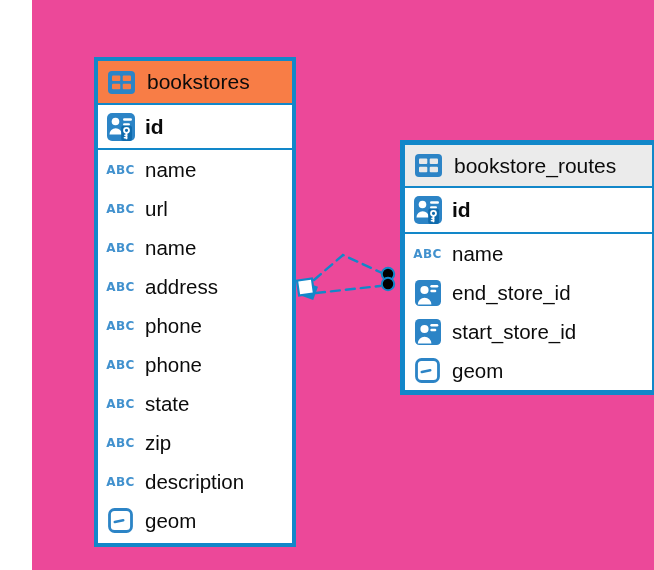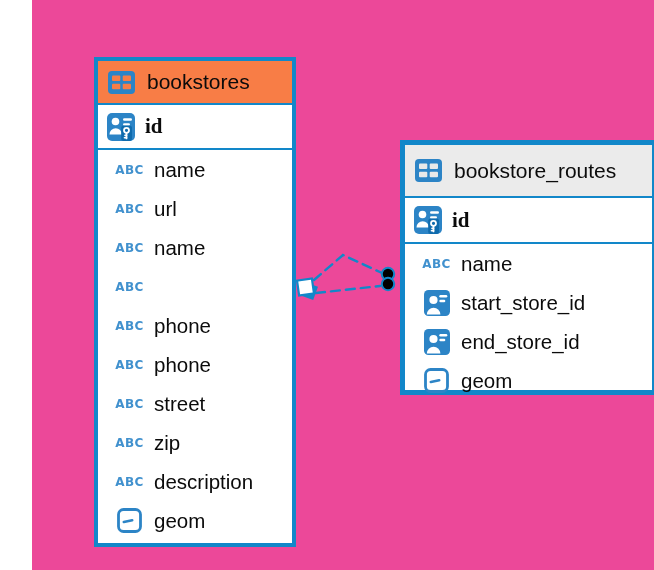--- a/index.html
+++ b/index.html
@@ -26,40 +26,39 @@
 
   .entity-header {
     display: flex;
     align-items: center;
     gap: 9px;
     padding: 0 7px;
     border-bottom: 2px solid #1287c9;
     font-size: 21px;
   }
   .entity--bookstores .entity-header { height: 44px; background: #f87d46; }
-  .entity--routes .entity-header     { height: 53px; background: #ebebeb; }
+  .entity--routes .entity-header     { height: 43px; background: #ebebeb; }
 
   .pk-row {
     display: flex;
     align-items: center;
     gap: 8px;
     padding: 0 6px;
     border-bottom: 2px solid #1287c9;
     font-size: 21px;
     font-weight: 700;
-    font-family: Liberation Serif, serif;
   }
   .entity--bookstores .pk-row { height: 45px; }
   .entity--routes .pk-row     { height: 46px; }
 
   .col-row {
     display: flex;
     align-items: center;
     gap: 8px;
-    padding: 0 15px;
+    padding: 0 6px;
     height: 39px;
     font-size: 20.5px;
   }
 
   .icon-cell {
     width: 33px;
     min-width: 33px;
     display: flex;
     align-items: center;
     justify-content: center;
@@ -158,20 +157,21 @@
             
           </span>
           <span data-name="column-name">name</span>
         </div>
 
         <div class="col-row" data-name="column-row">
           <span class="icon-cell col-icon" data-name="column-type-icon" data-icon="abc">
             
             
           </span>
+          <span data-name="column-name">address</span>
         </div>
 
         <div class="col-row" data-name="column-row">
           <span class="icon-cell col-icon" data-name="column-type-icon" data-icon="abc">
             
             
           </span>
           <span data-name="column-name">phone</span>
         </div>
 
@@ -181,21 +181,21 @@
             
           </span>
           <span data-name="column-name">phone</span>
         </div>
 
         <div class="col-row" data-name="column-row">
           <span class="icon-cell col-icon" data-name="column-type-icon" data-icon="abc">
             
             
           </span>
-          <span data-name="column-name">street</span>
+          <span data-name="column-name">state</span>
         </div>
 
         <div class="col-row" data-name="column-row">
           <span class="icon-cell col-icon" data-name="column-type-icon" data-icon="abc">
             
             
           </span>
           <span data-name="column-name">zip</span>
         </div>
 
@@ -267,35 +267,35 @@
           <span class="icon-cell col-icon" data-name="column-type-icon" data-icon="fk">
             <svg data-name="foreign-key-icon" width="26" height="26" viewBox="0 0 26 26">
               <rect x="0" y="0" width="26" height="26" rx="4.5" fill="#2c84c6"></rect>
               <rect x="15.3" y="5" width="8" height="2.5" rx="1.2" fill="#fff"></rect>
               <rect x="15.3" y="9.8" width="6" height="2.5" rx="1.2" fill="#fff"></rect>
               <circle cx="9.5" cy="10" r="4.1" fill="#fff"></circle>
               <path d="M2.8 24.5 a6.8 6.8 0 0 1 13.6 0 z" fill="#fff"></path>
             </svg>
 
           </span>
-          <span data-name="column-name">start_store_id</span>
+          <span data-name="column-name">end_store_id</span>
         </div>
 
         <div class="col-row" data-name="column-row">
           <span class="icon-cell col-icon" data-name="column-type-icon" data-icon="fk">
             <svg data-name="foreign-key-icon" width="26" height="26" viewBox="0 0 26 26">
               <rect x="0" y="0" width="26" height="26" rx="4.5" fill="#2c84c6"></rect>
               <rect x="15.3" y="5" width="8" height="2.5" rx="1.2" fill="#fff"></rect>
               <rect x="15.3" y="9.8" width="6" height="2.5" rx="1.2" fill="#fff"></rect>
               <circle cx="9.5" cy="10" r="4.1" fill="#fff"></circle>
               <path d="M2.8 24.5 a6.8 6.8 0 0 1 13.6 0 z" fill="#fff"></path>
             </svg>
 
           </span>
-          <span data-name="column-name">end_store_id</span>
+          <span data-name="column-name">start_store_id</span>
         </div>
 
         <div class="col-row" data-name="column-row">
           <span class="icon-cell col-icon" data-name="column-type-icon" data-icon="geom">
 
             <svg data-name="geometry-icon" width="25" height="25" viewBox="0 0 25 25">
               <rect x="1.5" y="1.5" width="22" height="22" rx="5" fill="#fff" stroke="#2c84c6" stroke-width="2.8"></rect>
               <line x1="6.8" y1="14" x2="15.2" y2="12.2" stroke="#2c84c6" stroke-width="2.6" stroke-linecap="round"></line>
             </svg>
           </span>

